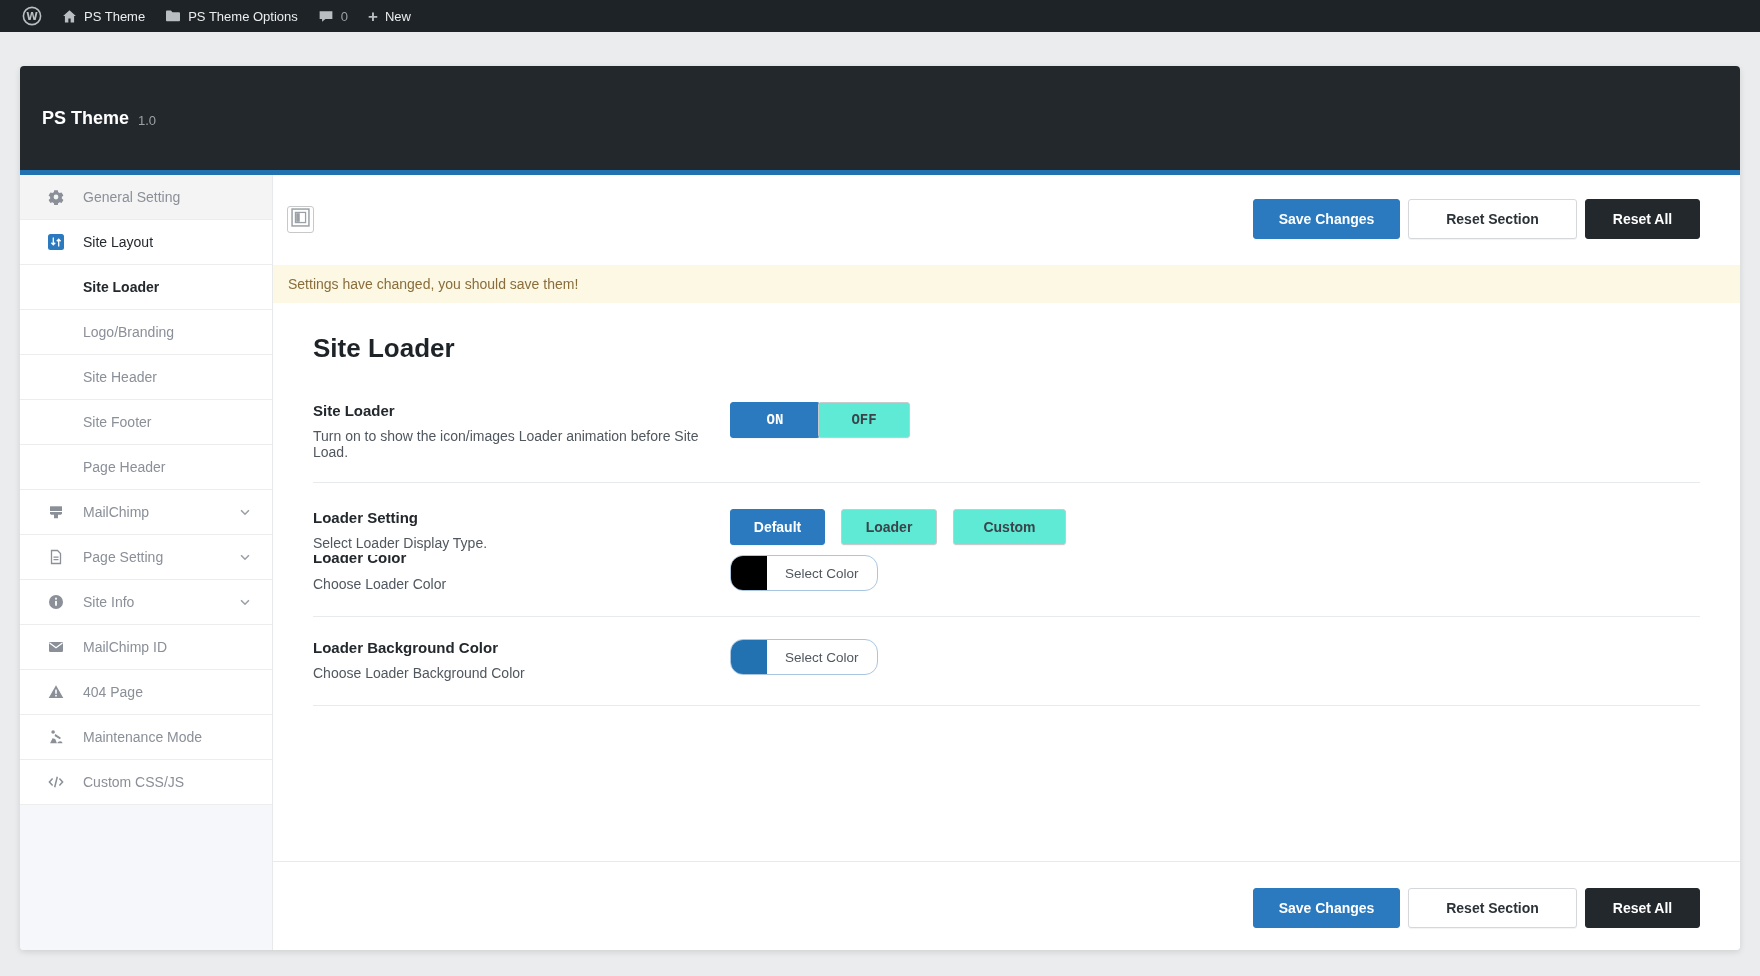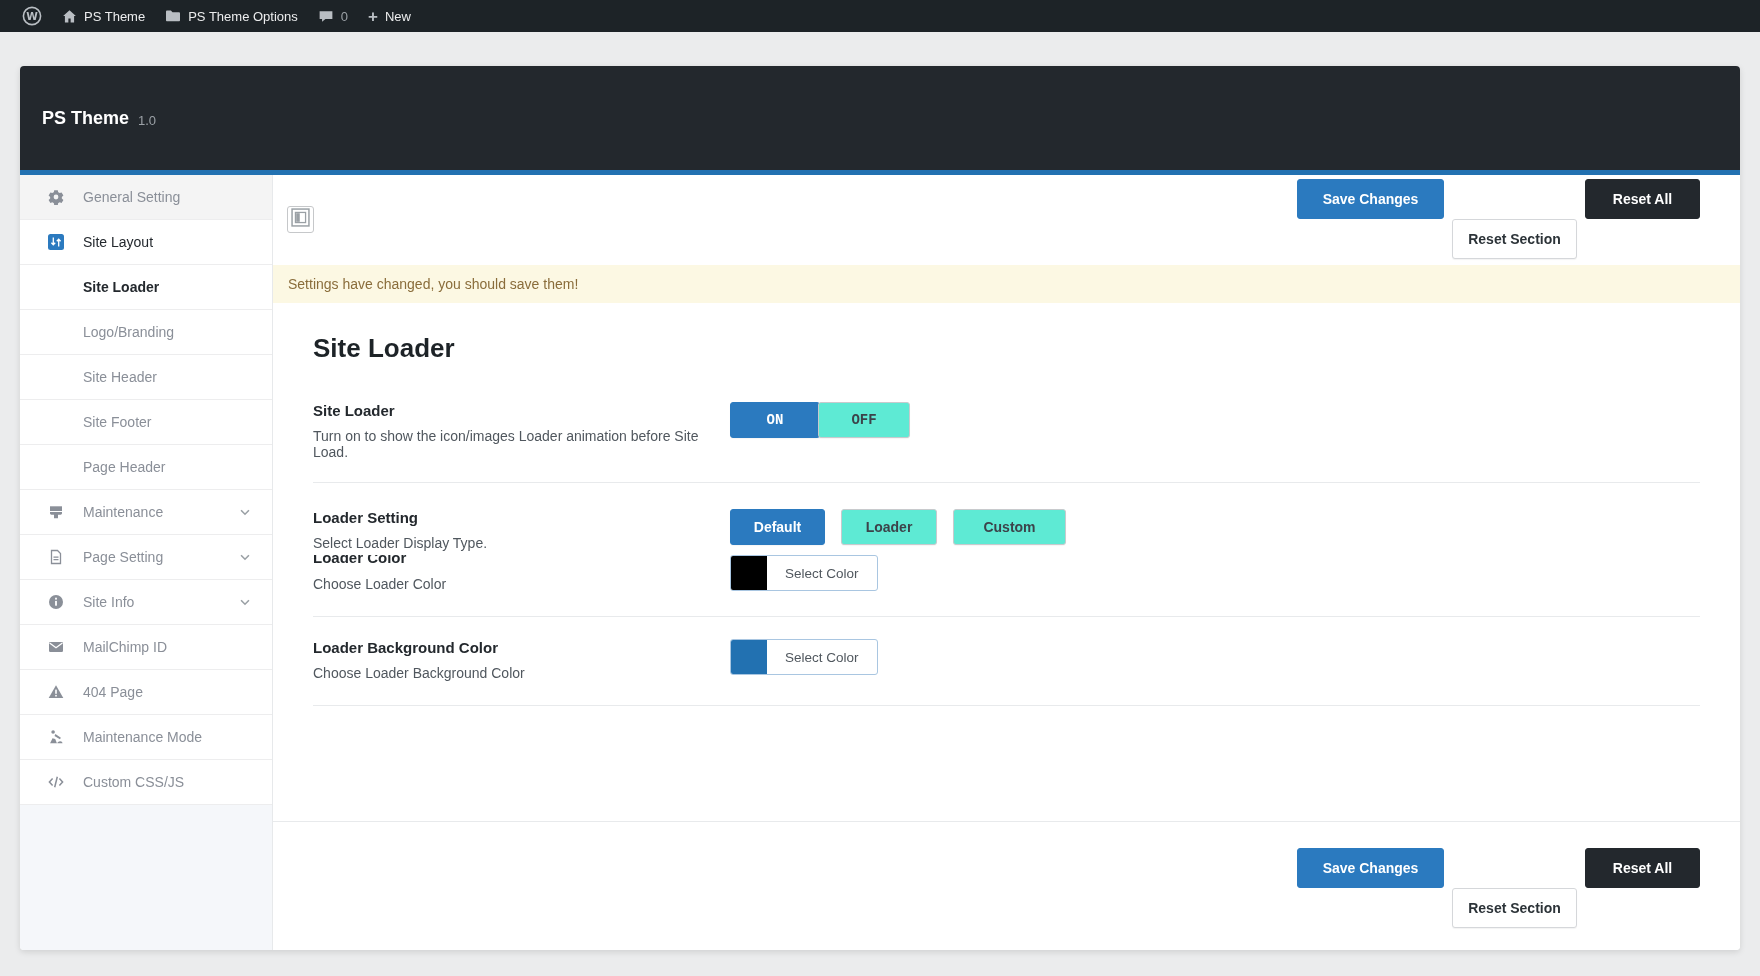--- a/index.html
+++ b/index.html
@@ -67,21 +67,21 @@
     width:27px; height:27px; border:1px solid #c6c8ca; border-radius:3px;
     background:#fff; display:flex; align-items:center; justify-content:center; cursor:pointer;
   }
   .btn-group{ display:flex; gap:8px; }
   .btn{
     height:40px; border-radius:3px; font-size:14px; font-weight:600;
     display:flex; align-items:center; justify-content:center; cursor:pointer;
     font-family:inherit;
   }
   .btn-primary{ width:147px; background:#2b7abf; border:1px solid #2b7abf; color:#fff; }
-  .btn-secondary{ width:125px; background:#fff; border:1px solid #d5d7da; color:#2c3338; box-shadow:0 1px 1px rgba(0,0,0,.05);margin-top:40px; }
+  .btn-secondary{ width:169px; background:#fff; border:1px solid #d5d7da; color:#2c3338; box-shadow:0 1px 1px rgba(0,0,0,.05); }
   .btn-dark{ width:115px; background:#23282d; border:1px solid #23282d; color:#fff; }
 
   .notice{
     margin-top:26px; height:38px; flex:0 0 auto; background:#fcf8e3;
     display:flex; align-items:center; padding:0 15px;
     color:#8a6d3b; font-size:14px;
   }
 
   .page-title{ margin:30px 40px 0; font-size:26px; font-weight:700; color:#1d2327; flex:0 0 auto; }
 
@@ -104,21 +104,21 @@
     display:flex; align-items:center; justify-content:center; font-family:inherit;
     background:#5eead4; border:1px solid #c8cacd; color:#3c434a; box-shadow:0 1px 1px rgba(0,0,0,.04);
   }
   .opt-btn.active{ background:#2b7abf; border-color:#2b7abf; color:#fff; }
   .w-on{ width:90px; } .w-off{ width:92px; margin-left:-8px; }
   .w-default{ width:95px; } .w-loader{ width:96px;text-align:right; } .w-custom{ width:113px; }
   .toggle-group{ display:flex; gap:6px;font-family:Liberation Mono, monospace; }
   .seg-group{ display:flex; gap:16px; }
 
   .color-picker{
-    display:flex; height:36px; border:1px solid #a9c6e1; border-radius:3px;
+    display:flex; height:36px; border:1px solid #a9c6e1; border-radius:13px;
     overflow:hidden; background:#fff; cursor:pointer;
   }
   .swatch{ width:36px; height:100%; }
   .color-btn-label{ padding:0 18px; display:flex; align-items:center; font-size:13.5px; color:#50575e; }
 
   .content-footer{
     margin-top:auto; border-top:1px solid #e8eaec; flex:0 0 auto;
     padding:26px 40px 22px; display:flex; justify-content:flex-end; gap:8px;
   }
 </style>
@@ -221,21 +221,21 @@
         <span class="side-label">Page Header</span>
       </div>
 
       <div class="side-item">
         <span class="side-icon">
           <svg viewBox="0 0 16 16" fill="currentColor">
               <path d="M2 2.3h12V7H2z"></path>
               <path d="M2 8h12v1.3c0 .8-.6 1.4-1.4 1.4H10v3.5H6v-3.5H3.4C2.6 10.7 2 10.1 2 9.3z"></path>
             </svg>
         </span>
-        <span class="side-label">Maintenance</span>
+        <span class="side-label">MailChimp</span>
         <span class="side-chevron">
           <svg viewBox="0 0 16 16" fill="none" stroke="currentColor" stroke-width="1.8">
               <path d="M3.5 6l4.5 4.5L12.5 6"></path>
             </svg>
         </span>
       </div>
 
       <div class="side-item">
         <span class="side-icon">
           <svg viewBox="0 0 16 16">

